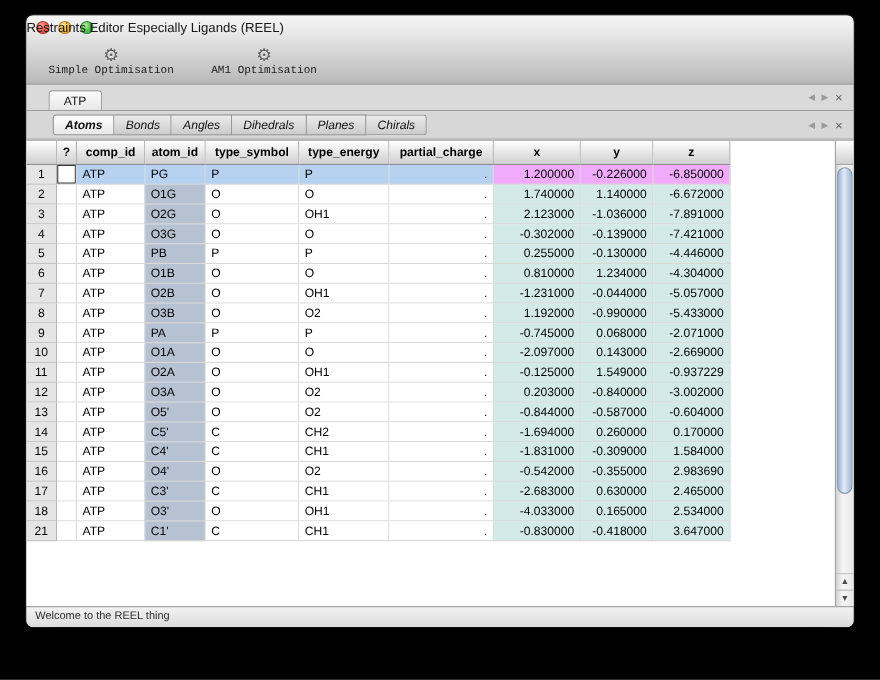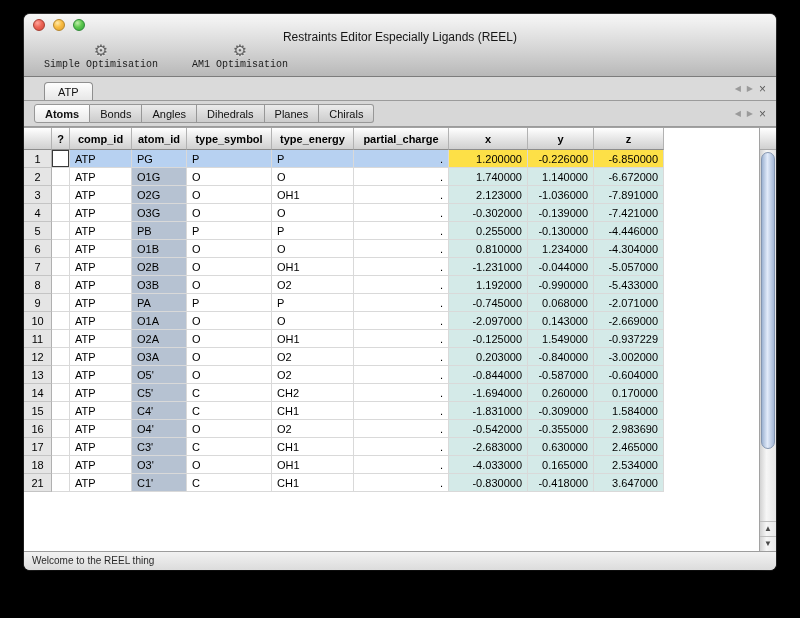--- a/index.html
+++ b/index.html
@@ -18,22 +18,22 @@
     background:linear-gradient(#f7f7f7,#d6d6d6 55%,#b8b8b8);
     border-bottom:1px solid #7c7c7c;flex:0 0 auto;
   }
   .title-bar{height:22px;position:relative;}
   .traffic{position:absolute;top:5px;left:9px;display:flex;gap:8px;}
   .light{width:12px;height:12px;border-radius:50%;box-sizing:border-box;}
   .light.red{background:radial-gradient(circle at 35% 30%,#ffa59b,#ec6557 45%,#d2473a);border:1px solid #a63c30;}
   .light.yellow{background:radial-gradient(circle at 35% 30%,#ffe9a8,#f8bc42 45%,#dd9c2e);border:1px solid #b5862a;}
   .light.green{background:radial-gradient(circle at 35% 30%,#c0edaa,#5ec84e 45%,#2fa13e);border:1px solid #2f8a36;}
   .title-text{
-    position:absolute;left:0;right:0;top:12px;height:22px;line-height:22px;
-    text-align:center;font-size:12px;color:#161616;
+    position:absolute;left:0;right:0;top:0;height:22px;line-height:22px;
+    text-align:left;font-size:12px;color:#161616;
   }
   .toolbar{height:40px;display:flex;align-items:center;padding-left:12px;gap:18px;}
   .tool-button{display:flex;flex-direction:column;align-items:center;gap:0px;padding:1px 8px;cursor:default;}
   .tool-icon{font-size:16px;line-height:17px;color:#636363;text-shadow:0 1px 0 rgba(255,255,255,.6);}
   .tool-label{font-size:10px;color:#1c1c1c;line-height:12px;font-family:Liberation Mono, monospace;}
   
   .doc-tab-row{
     height:23px;background:#dadada;border-bottom:1px solid #9b9b9b;
     display:flex;align-items:flex-end;padding:0 8px;flex:0 0 auto;
   }
@@ -42,21 +42,21 @@
     border:1px solid #8f8f8f;border-bottom:none;border-radius:4px 4px 0 0;
     padding:3px 13px 2px;font-size:11px;color:#111;margin-left:12px;
   }
   .tab-controls{margin-left:auto;display:flex;align-items:center;gap:6px;padding:0 2px 5px 0;}
   .tab-controls .arrow{font-size:8px;color:#9a9a9a;line-height:10px;}
   .tab-controls .close{font-size:12px;color:#5d5d5d;line-height:12px;}
   .section-tab-row{
     height:25px;background:#d7d7d7;border-bottom:1px solid #9b9b9b;
     display:flex;align-items:center;padding:0 8px;flex:0 0 auto;
   }
-  .seg-tabs{display:flex;height:19px;margin-left:2px;}
+  .seg-tabs{display:flex;height:19px;margin-left:16px;font-style:italic;}
   .seg-tab{
     display:flex;align-items:center;padding:0 10px;font-size:11px;color:#111;
     background:linear-gradient(#ebebeb,#cccccc);
     border:1px solid #979797;border-left:none;
   }
   .seg-tab:first-child{border-left:1px solid #979797;border-radius:3px 0 0 3px;}
   .seg-tab:last-child{border-radius:0 3px 3px 0;}
   .seg-tab.selected{background:linear-gradient(#ffffff,#e8e8e8);font-weight:bold;}
   
   .table-wrap{flex:1 1 auto;display:flex;background:#fff;overflow:hidden;border-top:1px solid #a2a2a2;}
@@ -74,21 +74,21 @@
     white-space:nowrap;overflow:hidden;
   }
   td.gutter{
     background:#e5e5e5;border-right:1px solid #b0b0b0;border-bottom:1px solid #c4c4c4;
     text-align:center;padding:0;
   }
   td.bg-atomid{background:#b6c2d2;}
   td.bg-xyz{background:#d4eae8;}
   td.ta-r{text-align:right;}
   tr.selected td{background:#b7d1f1;}
-  tr.selected td.bg-xyz{background:#fde047;}
+  tr.selected td.bg-xyz{background:#f0abfc;}
   tr.selected td.gutter{background:#e5e5e5;}
   tr.selected td.focus-cell{background:#ffffff;box-shadow:inset 0 0 0 1px #3a3a3a;}
   
   .scrollbar{flex:0 0 16px;display:flex;flex-direction:column;border-left:1px solid #a2a2a2;background:#ececec;}
   .scroll-corner{height:22px;background:linear-gradient(#ffffff,#d0d0d0);border-bottom:1px solid #a8a8a8;box-sizing:border-box;}
   .scroll-track{flex:1 1 auto;position:relative;background:linear-gradient(90deg,#d2d2d2,#f6f6f6 40%,#e6e6e6);}
   .scroll-thumb{
     position:absolute;left:1px;right:1px;top:2px;height:80%;border-radius:7px;
     background:linear-gradient(90deg,#9db3d2,#e2ebfa 45%,#a4b8d6);border:1px solid #8496b0;box-sizing:border-box;
   }

